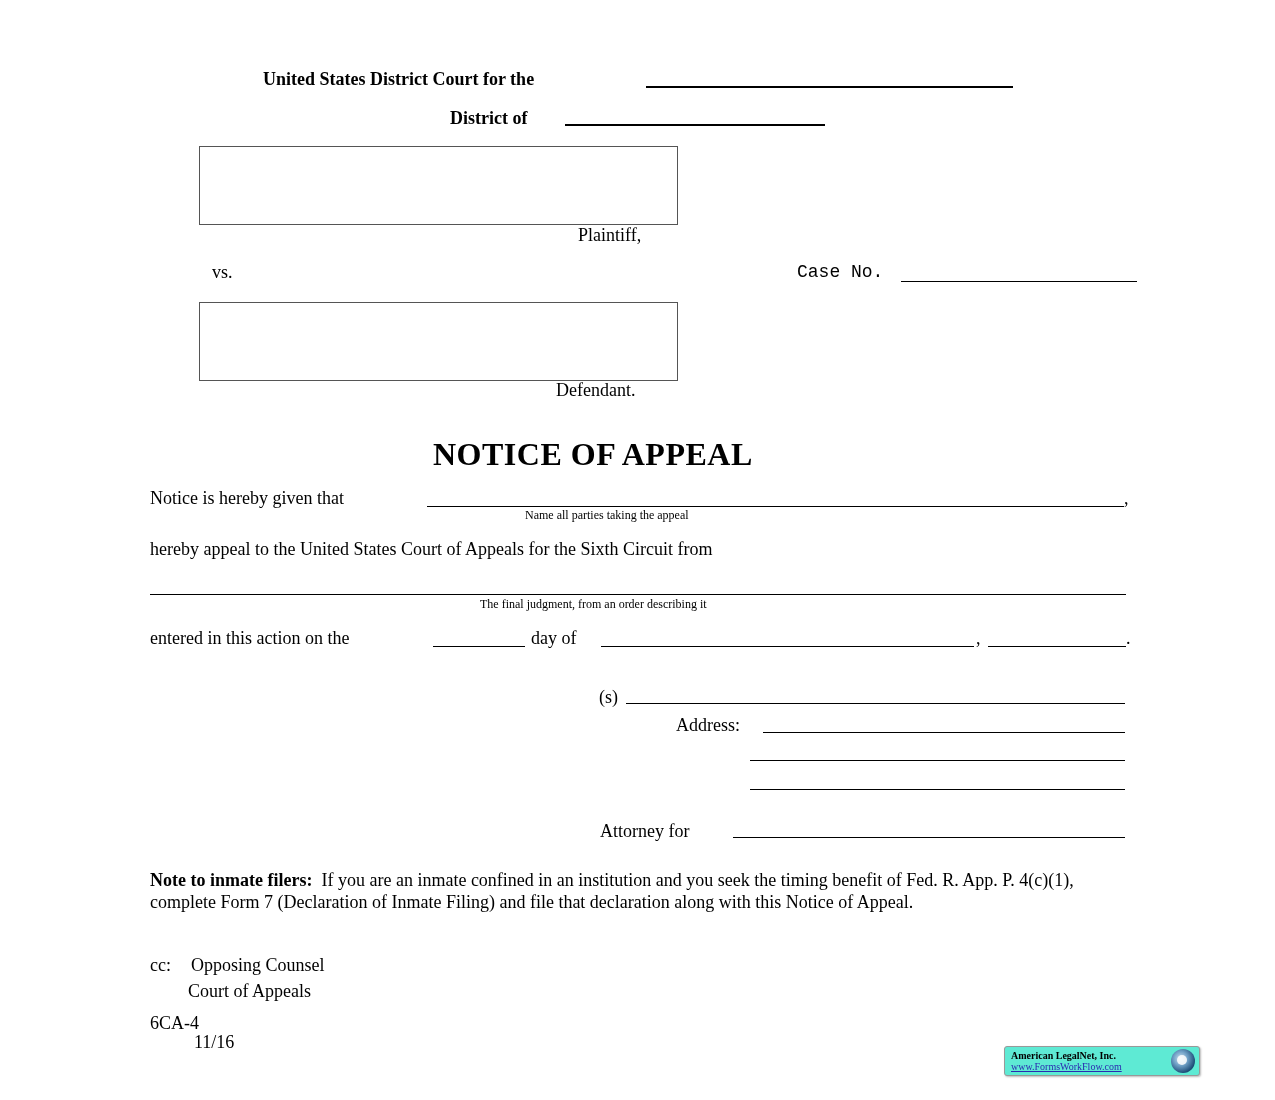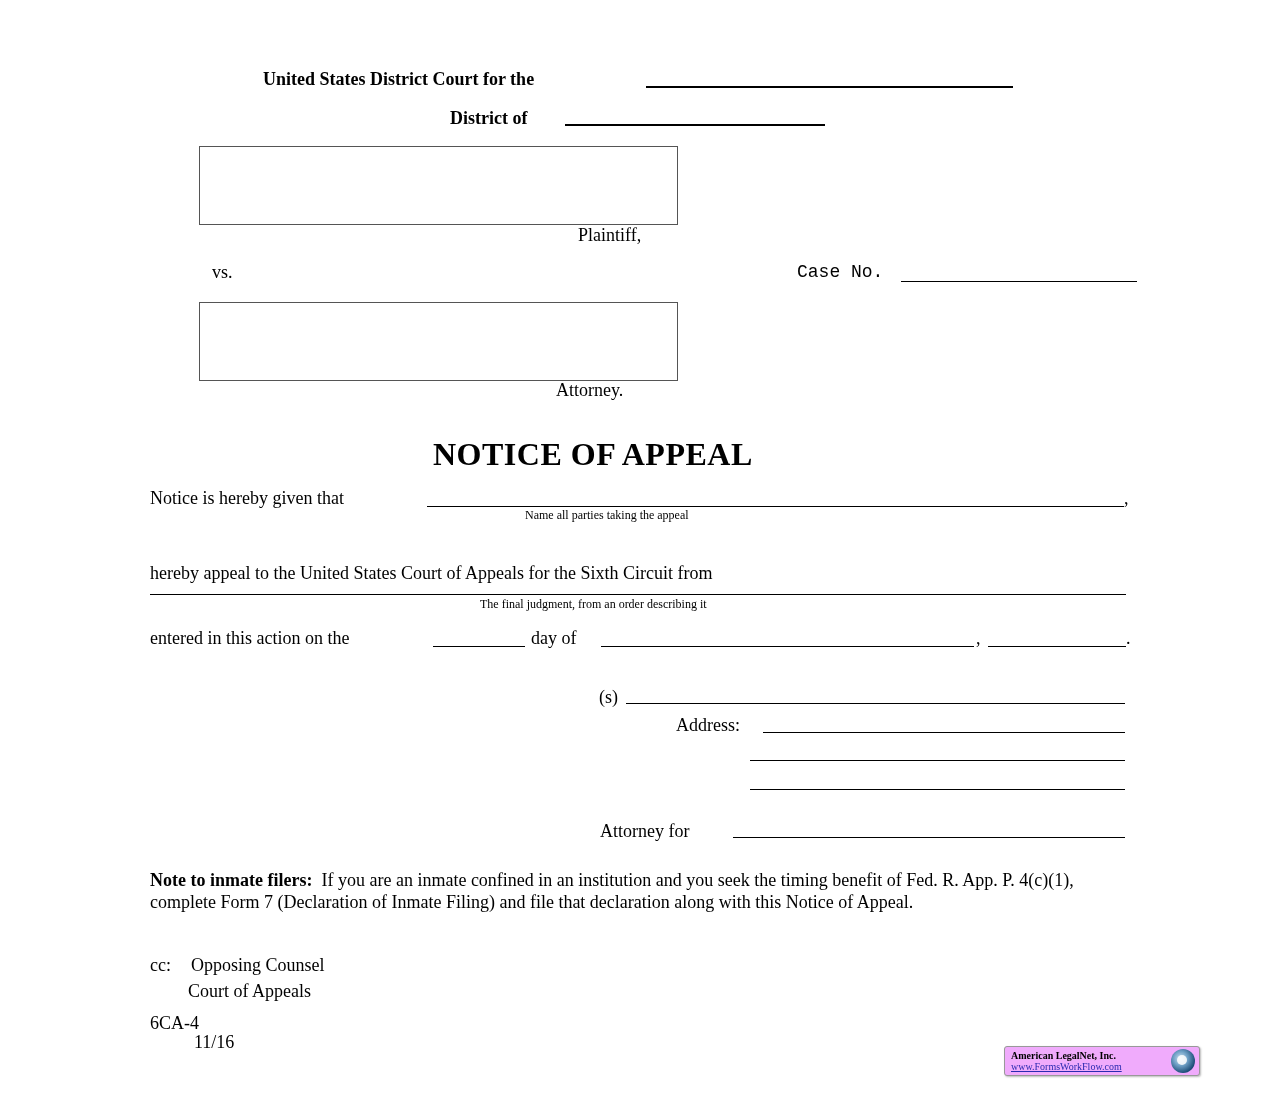--- a/index.html
+++ b/index.html
@@ -11,21 +11,21 @@
   .txt { font-size: 18px; line-height: 20px; white-space: nowrap; }
   .bold { font-weight: bold; }
   .line { position: absolute; border-bottom: 2px solid #000; height: 0; }
   .line.thin { border-bottom-width: 1px; }
   .box { position: absolute; border: 1.5px solid #555; background: #fff; }
   .caption { font-size: 12px; line-height: 14px; white-space: nowrap; position: absolute; }
   .title { font-size: 32px; font-weight: bold; letter-spacing: 0.5px; }
   .note { font-size: 18px; line-height: 22px; width: 980px; }
   .badge {
     position: absolute; left: 1004px; top: 1046px; width: 194px; height: 28px;
-    border: 1px solid #999; border-radius: 3px; background: #f0abfc;
+    border: 1px solid #999; border-radius: 3px; background: #5eead4;
     box-shadow: 1px 1px 2px #bbb;
   }
   .badge .co { position: absolute; left: 6px; top: 3px; font-size: 10px; font-weight: bold; font-family: "Liberation Serif", serif; white-space: nowrap; }
   .badge .url { position: absolute; left: 6px; top: 14px; font-size: 10px; color: #2a2ab0; text-decoration: underline; font-family: "Liberation Serif", serif; white-space: nowrap; }
   .badge .logo {
     position: absolute; right: 4px; top: 2px; width: 24px; height: 24px; border-radius: 50%;
     background: radial-gradient(circle at 40% 40%, #cfe3f0 0, #6fa0c6 35%, #1f4f7a 70%, #0b2a45 100%);
   }
   .badge .logo::after {
     content: ""; position: absolute; left: 6px; top: 6px; width: 10px; height: 10px; border-radius: 50%;
@@ -43,30 +43,30 @@
 
 <div class="box" style="left:199px; top:146px; width:477px; height:77px;"></div>
 <div class="abs txt" style="left:578px; top:225px;">Plaintiff,</div>
 
 <div class="abs txt" style="left:212px; top:262px;">vs.</div>
 
 <div class="abs txt" style="left:797px; top:262px;font-family:Liberation Mono, monospace;">Case No.</div>
 <div class="line thin" style="left:901px; top:281px; width:236px;"></div>
 
 <div class="box" style="left:199px; top:302px; width:477px; height:77px;"></div>
-<div class="abs txt" style="left:556px; top:380px;">Attorney.</div>
+<div class="abs txt" style="left:556px; top:380px;">Defendant.</div>
 
 <div class="abs title" style="left:433px; top:436px;">NOTICE OF APPEAL</div>
 
 <div class="abs txt" style="left:150px; top:488px;">Notice is hereby given that</div>
 <div class="line thin" style="left:427px; top:506px; width:697px;"></div>
 <div class="abs txt" style="left:1124px; top:488px;">,</div>
 <div class="caption" style="left:525px; top:508px;text-align:center;">Name all parties taking the appeal</div>
 
-<div class="abs txt" style="left:150px; top:563px;text-align:right;">hereby appeal to the United States Court of Appeals for the Sixth Circuit from</div>
+<div class="abs txt" style="left:150px; top:539px;text-align:right;">hereby appeal to the United States Court of Appeals for the Sixth Circuit from</div>
 
 <div class="line thin" style="left:150px; top:594px; width:976px;"></div>
 <div class="caption" style="left:480px; top:597px;">The final judgment, from an order describing it</div>
 
 <div class="abs txt" style="left:150px; top:628px;">entered in this action on the</div>
 <div class="line thin" style="left:433px; top:646px; width:92px;"></div>
 <div class="abs txt" style="left:531px; top:628px;">day of</div>
 <div class="line thin" style="left:601px; top:646px; width:373px;"></div>
 <div class="abs txt" style="left:976px; top:628px;">,</div>
 <div class="line thin" style="left:988px; top:646px; width:138px;"></div>

